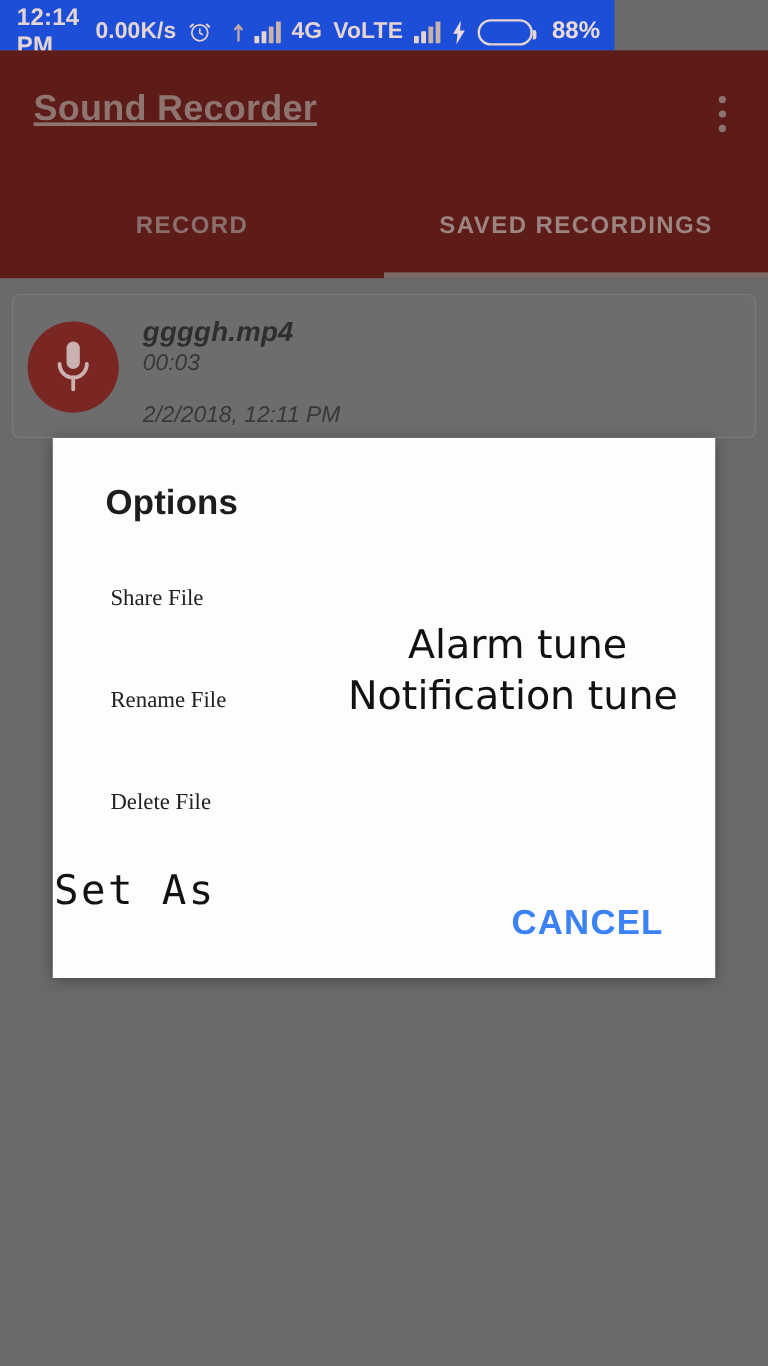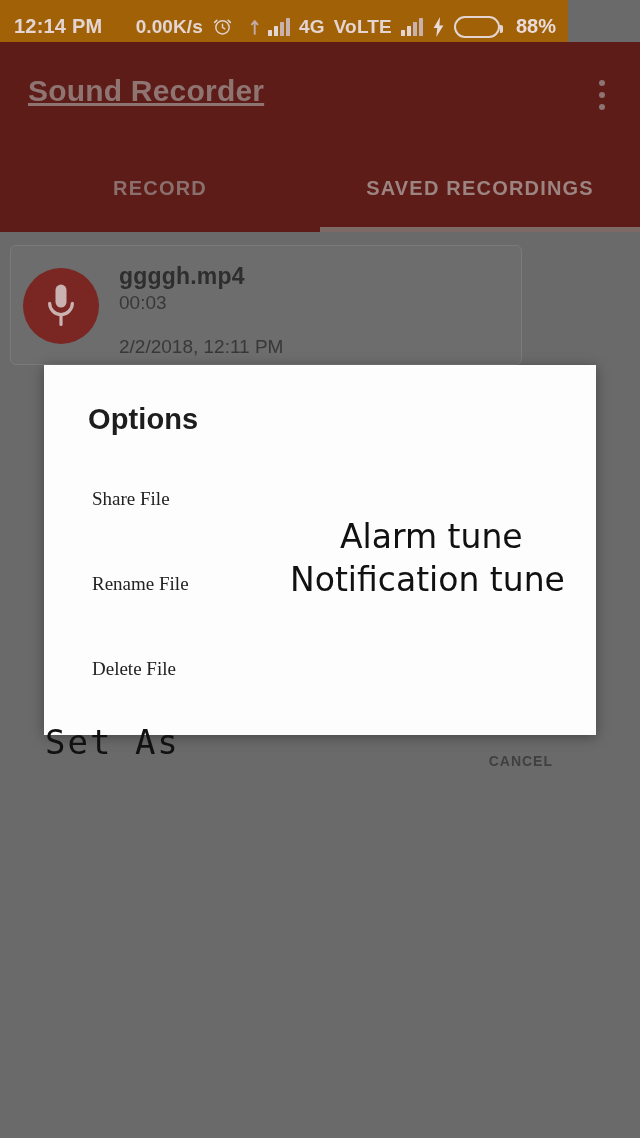--- a/index.html
+++ b/index.html
@@ -14,23 +14,23 @@
     overflow: hidden;
     font-family: "Liberation Sans", sans-serif;
     background: #6a6a6a;
     -webkit-font-smoothing: antialiased;
   }
 
   
   .statusbar {
     position: absolute;
     top: 0; left: 0;
-    width: 568px;
+    width: 512px;
     height: 42px;
-    background: #a16207;
+    background: #1d4ed8;
     display: flex;
     align-items: center;
     box-sizing: border-box;
     padding: 11px 12px 0 14px;
   }
   .sb-clock {
     font-size: 20px;
     font-weight: bold;
     color: #e4d5d3;
     letter-spacing: .2px;
@@ -182,26 +182,27 @@
     position: absolute;
     top: 232px; left: 0;
     width: 640px;
     height: 906px;
     background: #6a6a6a;
   }
   .rec-card {
     position: absolute;
     left: 10px;
     top: 13px;
-    width: 512px;
+    width: 620px;
     height: 120px;
     background: #6d6d6d;
     border: 1px solid #7b7b7b;
     border-radius: 6px;
     box-sizing: border-box;
+    font-style: italic;
   }
   .rec-mic {
     position: absolute;
     left: 12px;
     top: 22px;
     width: 76px;
     height: 76px;
     border-radius: 50%;
     background: #7a2622;
     display: flex;
@@ -232,21 +233,21 @@
     font-size: 19px;
     color: #383838;
   }
 
   
   .dialog {
     position: absolute;
     left: 44px;
     top: 365px;
     width: 552px;
-    height: 370px;
+    height: 450px;
     background: #fdfdfd;
     box-shadow: 0 2px 12px rgba(0,0,0,.35);
   }
   .dlg-title {
     position: absolute;
     left: 44px;
     top: 38px;
     font-size: 29px;
     font-weight: bold;
     color: #1d1d1d;
@@ -288,23 +289,23 @@
     top: 152px;
   }
   .tune.t1 {
     left: 246px;
     top: 195px;
   }
   .dlg-cancel {
     position: absolute;
     right: 43px;
     top: 388px;
-    font-size: 14px;
-    font-weight: bold;
-    color: #404040;
+    font-size: 29px;
+    font-weight: bold;
+    color: #3b82f6;
     letter-spacing: 1px;
     cursor: pointer;
   }
 </style>
 </head>
 <body>
 
 <div id="screen">
 
   <div class="statusbar">

